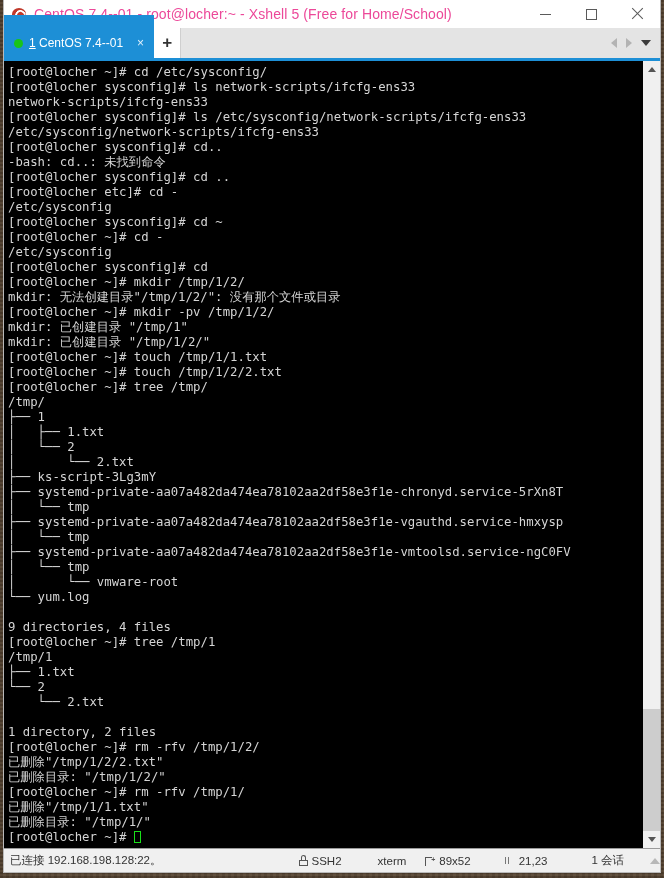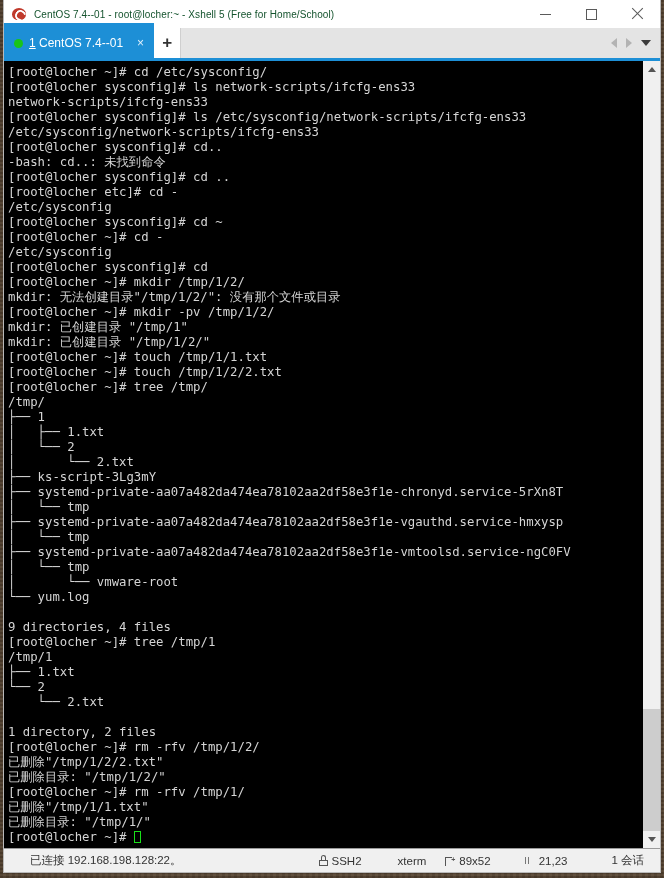--- a/index.html
+++ b/index.html
@@ -68,22 +68,22 @@
   }
   #app-icon .swirl{
     position:absolute; left:4px; top:4px;
     width:7px;height:7px;
     border:2px solid #fff;
     border-radius:50%;
     border-right-color:transparent;
     transform:rotate(35deg);
   }
   #title-text {
-    font-size: 10px;
-    color: #14532d;
+    font-size: 14px;
+    color: #ec4899;
     white-space: nowrap;
     letter-spacing: .1px;
   }
   #win-controls {
     margin-left: auto;
     display: flex;
     height: 28px;
     flex: 0 0 auto;
   }
   #win-controls .wbtn {
@@ -112,21 +112,21 @@
     align-items: flex-end;
     flex: 0 0 auto;
     position: relative;
   }
   #tab-active {
     height: 30px;
     background: #1d8fd6;
     color: #ffffff;
     display: flex;
     align-items: center;
-    padding: 5px 6px 0 10px;
+    padding: 13px 6px 0 10px;
     font-size: 12px;
     gap: 6px;
   }
   .tab-dot {
     width: 9px; height: 9px; border-radius: 50%;
     background: #19c419;
     flex: 0 0 auto;
   }
   #tab-label { white-space: nowrap; }
   #tab-label .num { text-decoration: underline; }
@@ -232,21 +232,21 @@
     border-top: 1px solid #9a9a9a;
     display: flex;
     align-items: center;
     font-size: 11.5px;
     color: #333333;
     flex: 0 0 auto;
     padding-left: 6px;
     gap: 0px;
   }
   .sb-cell { display: flex; align-items: center; gap: 4px; white-space: nowrap; }
-  #sb-conn { flex: 0 0 auto; margin-left: 20px; }
+  #sb-conn { flex: 0 0 auto; }
   #sb-ssh  { margin-left: 137px; }
   #sb-term { margin-left: 36px; }
   #sb-size { margin-left: 19px; }
   #sb-pos  { margin-left: 34px; }
   #sb-sess { margin-left: 44px; }
   #sb-arrows { margin-left: 26px; display:flex; gap:9px; align-items:center;}
   #sb-grip { margin-left: auto; margin-right: 2px; width: 12px; height: 12px; position: relative; }
 
   .lock-icon { width: 9px; height: 11px; position: relative; display:inline-block;}
   .lock-icon .body { position:absolute; bottom:0; left:0; width:9px; height:6px; border:1px solid #555; box-sizing:border-box;}

